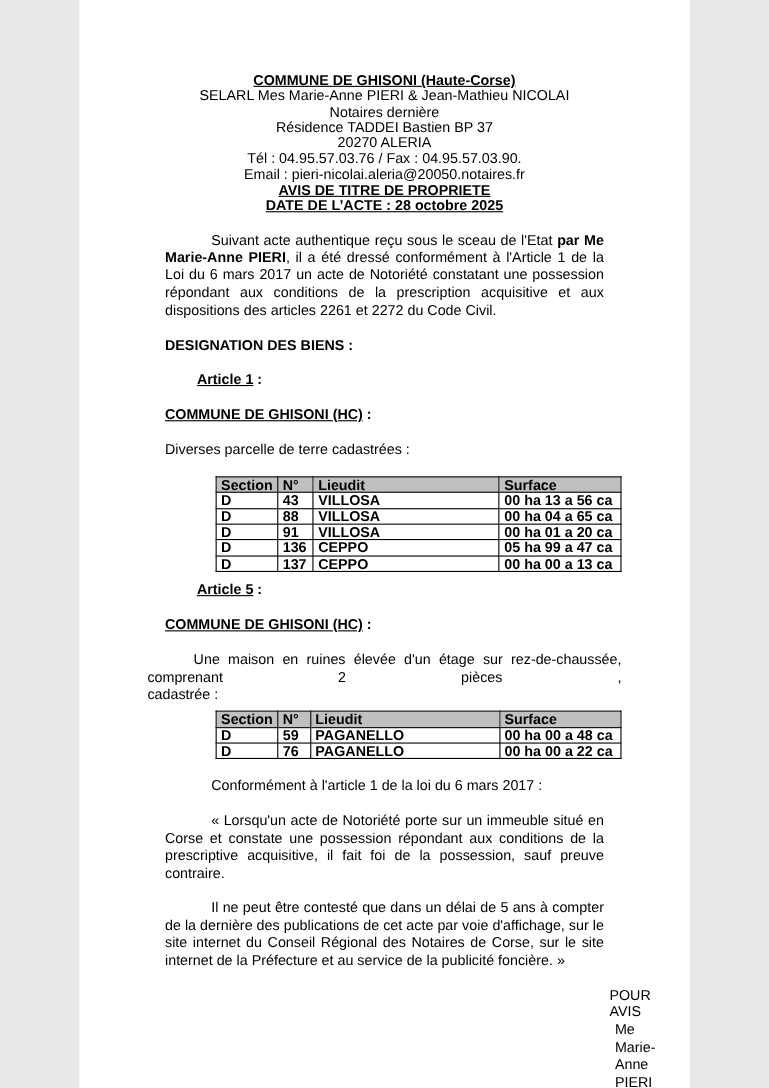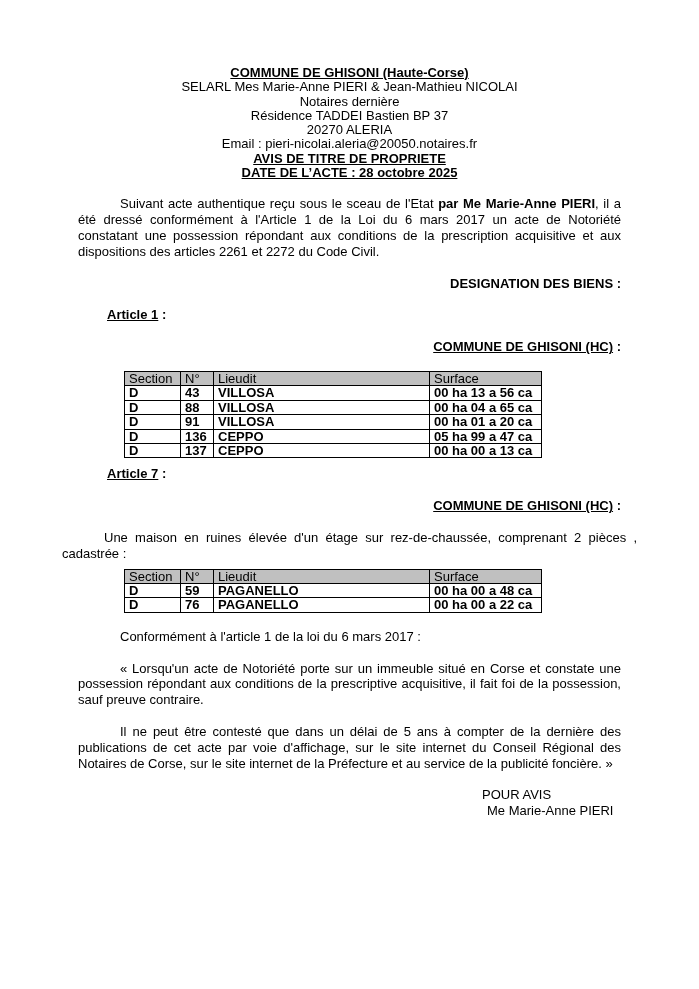--- a/index.html
+++ b/index.html
@@ -1,54 +1,54 @@
 <!DOCTYPE html>
 <html><head>
 <meta charset="utf-8">
 <style>
   html, body { margin: 0; padding: 0; background: #e8e8e8; }
   .page {
     position: relative;
-    width: 699px;
+    width: 555px;
     height: 989px;
     margin: 0 auto;
     background: #ffffff;
     color: #000000;
     font-family: "Liberation Sans", "DejaVu Sans", sans-serif;
     font-size: 13px;
     line-height: 15.8px;
     box-sizing: border-box;
     padding: 66px 62px 0 62px;
   }
   .header { text-align: center; line-height: 14.3px; }
   .header .line { white-space: nowrap; }
   .b { font-weight: bold; }
   .u { text-decoration: underline; }
-  .center { text-align: right; }
+  .center { text-align: left; }
   .just { text-align: justify; }
   .indent { text-indent: 42px; }
   p { margin: 16px; }
   .article-label { margin-left: 45px; }
   .doc-table {
     border-collapse: collapse;
     margin-left: 62px;
     margin-top: 4px;
     font-weight: bold;
     table-layout: fixed;
   }
   .doc-table th, .doc-table td {
     border: 1.5px solid #000000;
     padding: 0 4px;
     line-height: 13.4px;
     font-size: 13px;
     text-align: left;
     overflow: hidden;
     white-space: nowrap;
   }
-  .doc-table th { font-weight: normal; }
+  .doc-table th { font-weight: bold; }
   .col-section { width: 56px; }
   .col-num     { width: 33px; }
   .col-lieudit { width: 216px; }
   .col-surface { width: 112px; }
   .force-just { text-align: justify; text-align-last: justify; }
   .maison-p { margin-top: 10px; }
   .t2 { margin-top: 7px; }
   .legal { margin-top: 16px; }
   .sig-block { margin-left: 420px; }
   .sig-name { padding-left: 5px; }
@@ -58,34 +58,36 @@
 <body>
 
 <div class="page">
 
   <div class="header">
     <div class="line b u">COMMUNE DE GHISONI (Haute-Corse)</div>
     <div class="line">SELARL Mes Marie-Anne PIERI &amp; Jean-Mathieu NICOLAI</div>
     <div class="line">Notaires dernière</div>
     <div class="line">Résidence TADDEI Bastien BP 37</div>
     <div class="line">20270 ALERIA</div>
+    <div class="line">Tél : 04.95.57.03.76 / Fax : 04.95.57.03.90.</div>
     <div class="line">Email : pieri-nicolai.aleria@20050.notaires.fr</div>
     <div class="line b u">AVIS DE TITRE DE PROPRIETE</div>
     <div class="line b u">DATE DE L’ACTE : 28 octobre 2025</div>
   </div>
 
   <p class="just indent"><span>Suivant acte authentique reçu sous le sceau de l'Etat </span><span class="b">par Me Marie-Anne PIERI</span><span>, il a été dressé conformément à l'Article 1 de la Loi du 6 mars 2017 un acte de Notoriété constatant une possession répondant aux conditions de la prescription acquisitive et aux dispositions des articles 2261 et 2272 du Code Civil.</span></p>
 
 
   <p class="center b">DESIGNATION DES BIENS :</p>
 
   <p class="article-label"><span class="b u">Article 1</span><span class="b"> :</span></p>
 
   <p class="center"><span class="b u">COMMUNE DE GHISONI (HC)</span><span class="b"> :</span></p>
 
+  <p>Diverses parcelle de terre cadastrées :</p>
 
   <table class="doc-table">
     <colgroup>
       <col class="col-section">
         <col class="col-num">
         <col class="col-lieudit">
         <col class="col-surface">
     </colgroup>
     <thead>
       <tr class="table-head-row">
@@ -122,21 +124,21 @@
       </tr>
       <tr>
         <td>D</td>
         <td>137</td>
         <td>CEPPO</td>
         <td>00 ha 00 a 13 ca</td>
       </tr>
     </tbody>
   </table>
 
-  <p class="article-label art2"><span class="b u">Article 7</span><span class="b"> :</span></p>
+  <p class="article-label art2"><span class="b u">Article 5</span><span class="b"> :</span></p>
 
   <p class="center"><span class="b u">COMMUNE DE GHISONI (HC)</span><span class="b"> :</span></p>
 
   <div class="maison-p">
     <div class="force-just indent">Une maison en ruines élevée d'un étage sur rez-de-chaussée, comprenant 2 pièces ,</div>
     <div>cadastrée :</div>
   </div>
 
   <table class="doc-table t2">
     <colgroup>

